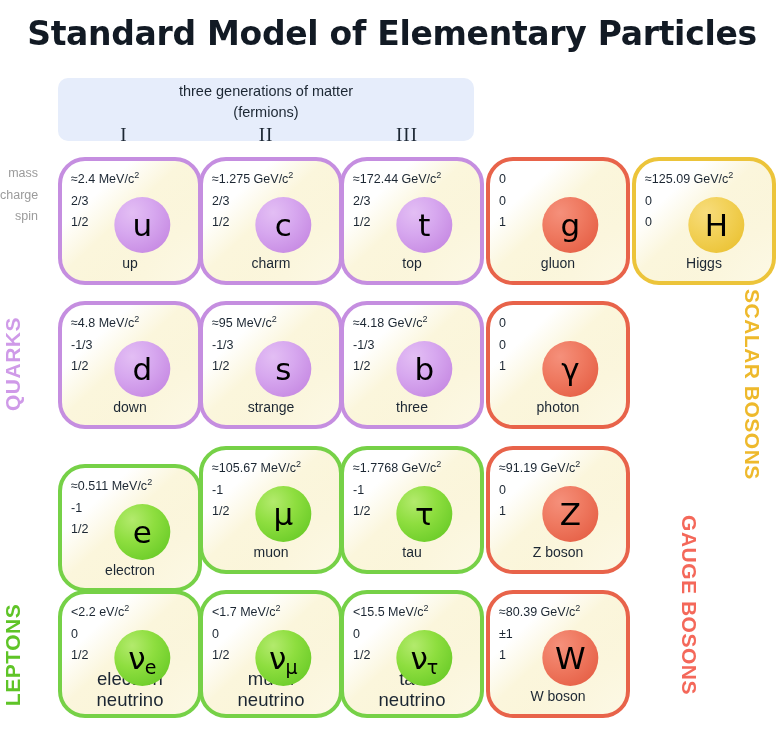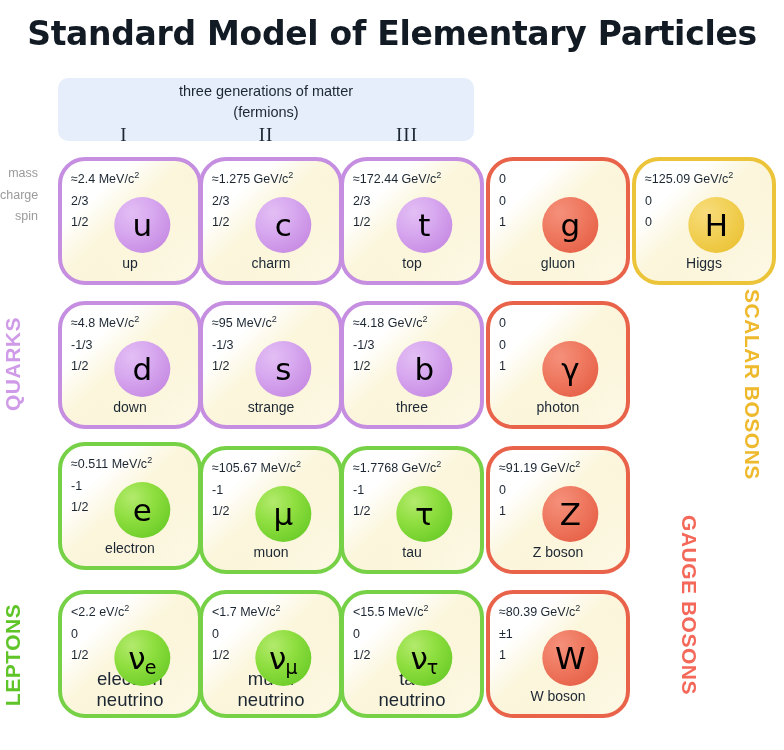--- a/index.html
+++ b/index.html
@@ -311,21 +311,21 @@
     <div class="mass">0</div>
     <div>0</div>
     <div>1</div>
   </div>
   <div class="orb red">
     <span>γ</span>
   </div>
   <div class="pname">photon</div>
 </div>
 
-<div class="cell lepton" style="left:58px;  top:442px;">
+<div class="cell lepton" style="left:58px;  top:464px;">
   <div class="stats">
     <div class="mass">≈0.511 MeV/c<sup>2</sup></div>
     <div>-1</div>
     <div>1/2</div>
   </div>
   <div class="orb green">
     <span>e</span>
   </div>
   <div class="pname">electron</div>
 </div>

